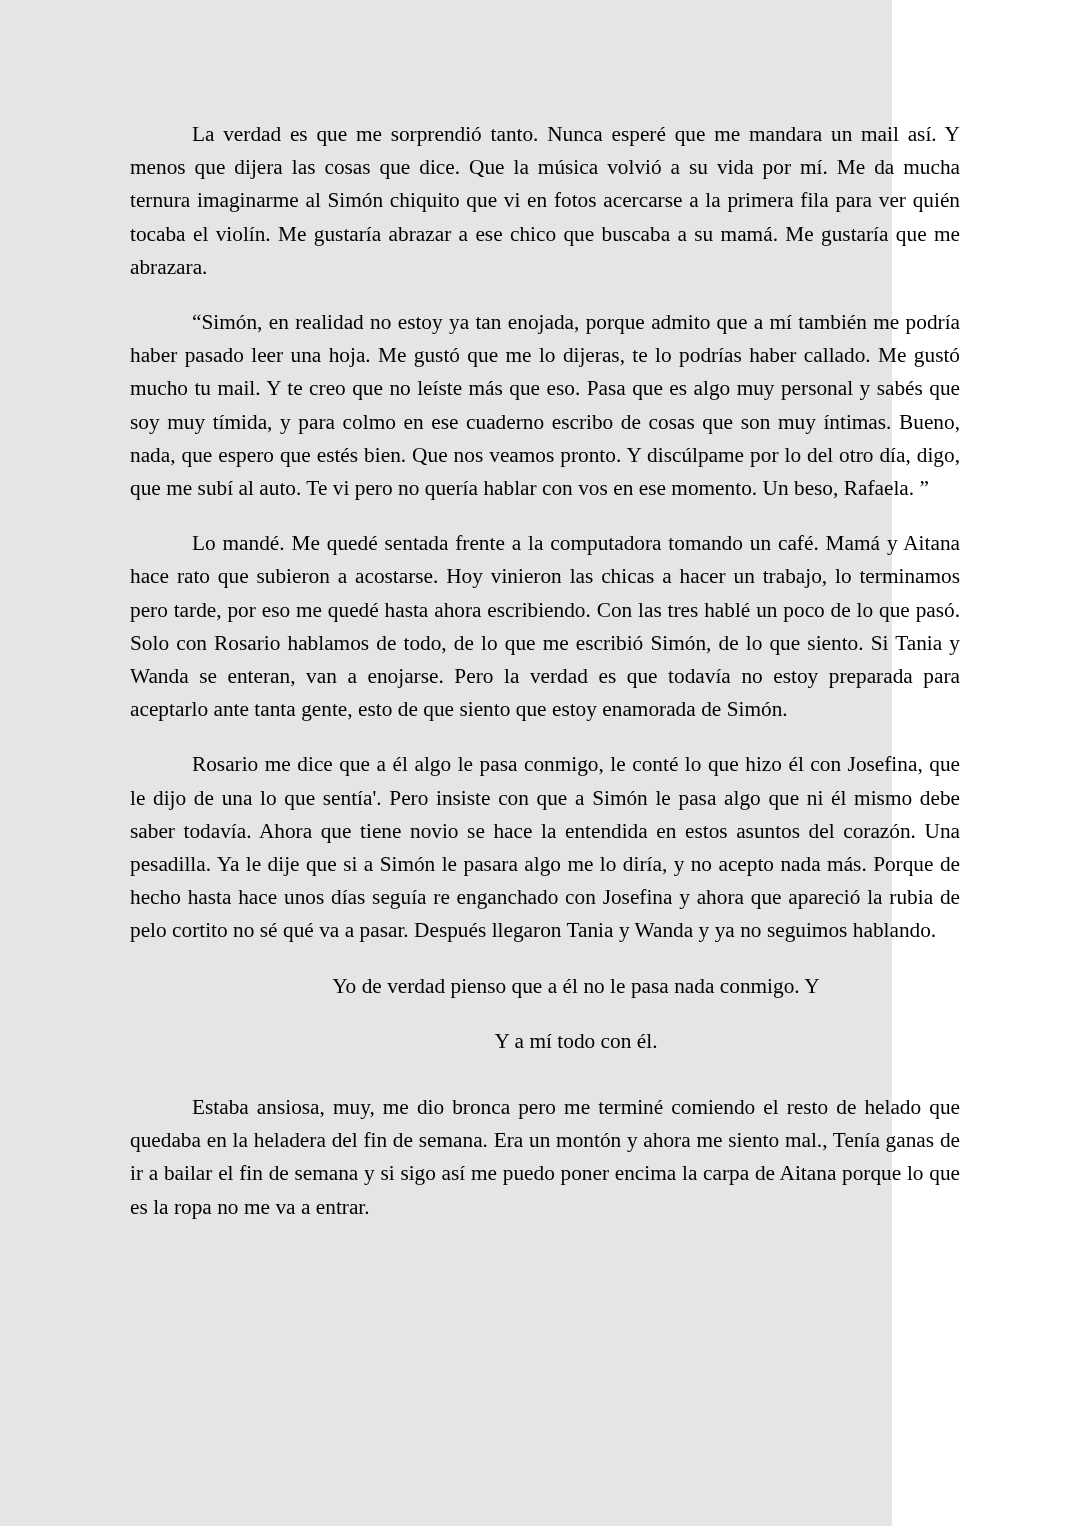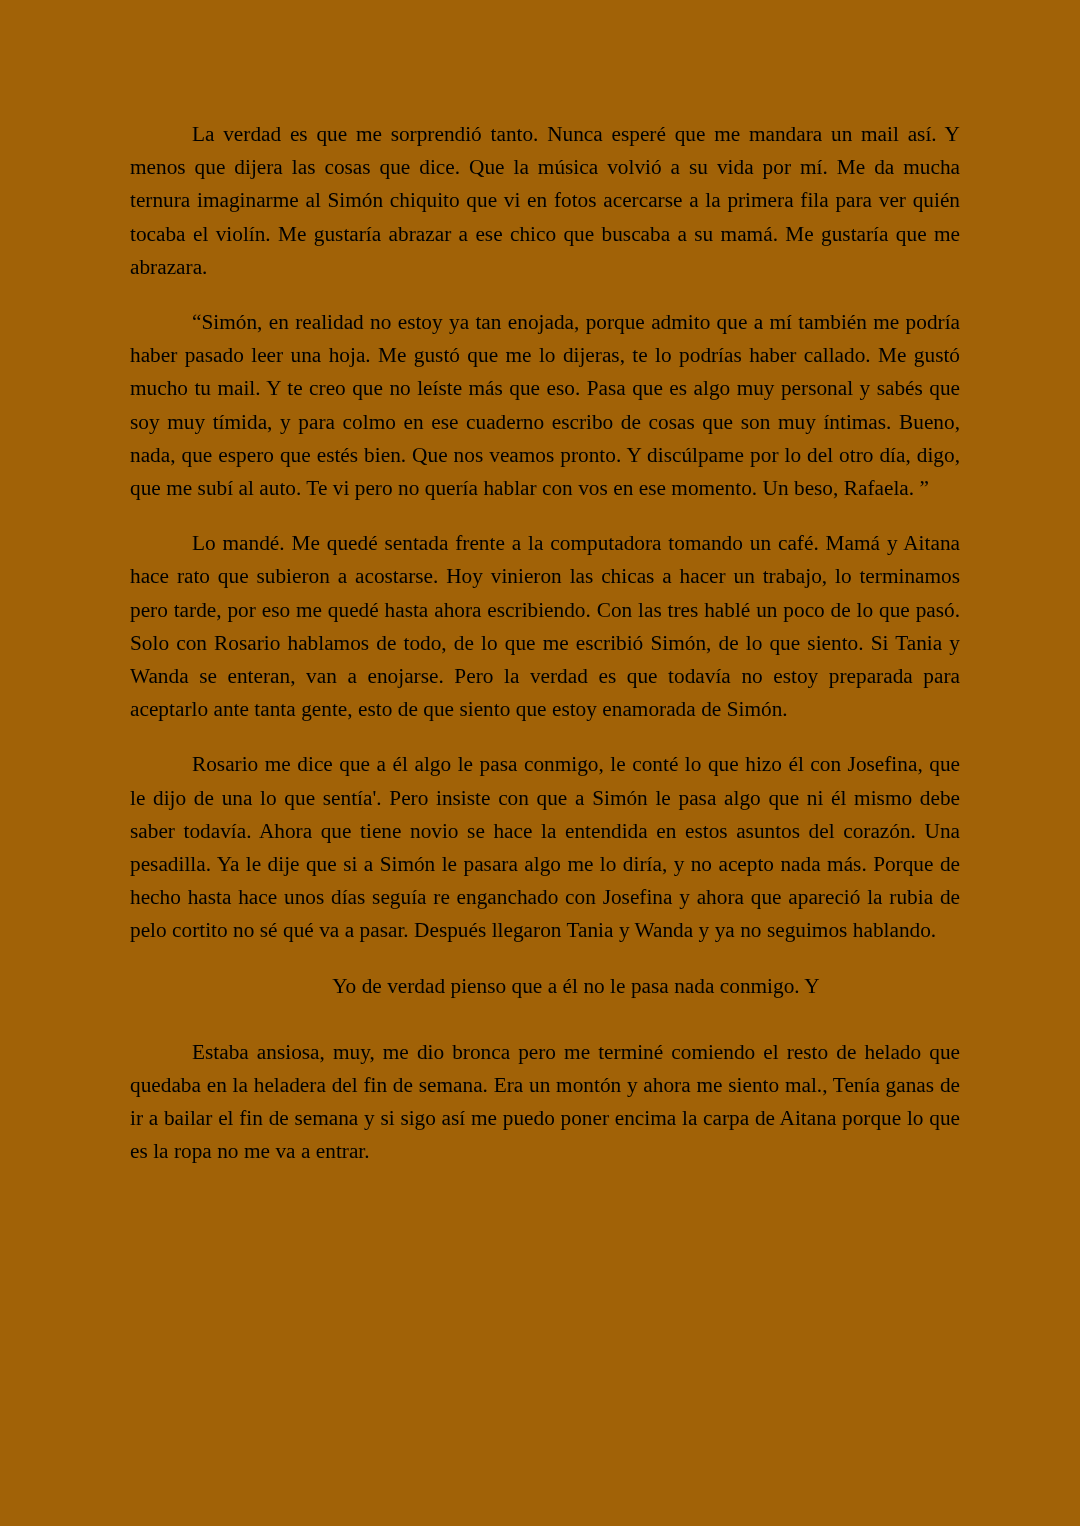--- a/index.html
+++ b/index.html
@@ -9,23 +9,23 @@
   body {
     width: 1080px;
     height: 1526px;
     background: #ffffff;
     font-family: "Liberation Serif", "DejaVu Serif", serif;
     color: #000000;
     overflow: hidden;
   }
   .page {
     position: relative;
-    width: 1080px;
+    width: 892px;
     height: 1526px;
-    background: #a16207;
+    background: #e5e5e5;
     box-sizing: border-box;
   }
   .text-column {
     position: absolute;
     left: 130px;
     top: 118px;
     width: 830px;
   }
   p.para {
     margin: 0 0 22px 0;
@@ -57,17 +57,18 @@
     <p class="para">La verdad es que me sorprendió tanto. Nunca esperé que me mandara un mail así. Y menos que dijera las cosas que dice. Que la música volvió a su vida por mí. Me da mucha ternura imaginarme al Simón chiquito que vi en fotos acercarse a la primera fila para ver quién tocaba el violín. Me gustaría abrazar a ese chico que buscaba a su mamá. Me gustaría que me abrazara.</p>
 
     <p class="para">“Simón, en realidad no estoy ya tan enojada, porque admito que a mí también me podría haber pasado leer una hoja. Me gustó que me lo dijeras, te lo podrías haber callado. Me gustó mucho tu mail. Y te creo que no leíste más que eso. Pasa que es algo muy personal y sabés que soy muy tímida, y para colmo en ese cuaderno escribo de cosas que son muy íntimas. Bueno, nada, que espero que estés bien. Que nos veamos pronto. Y discúlpame por lo del otro día, digo, que me subí al auto. Te vi pero no quería hablar con vos en ese momento. Un beso, Rafaela. ”</p>
 
     <p class="para">Lo mandé. Me quedé sentada frente a la computadora tomando un café. Mamá y Aitana hace rato que subieron a acostarse. Hoy vinieron las chicas a hacer un trabajo, lo terminamos pero tarde, por eso me quedé hasta ahora escribiendo. Con las tres hablé un poco de lo que pasó. Solo con Rosario hablamos de todo, de lo que me escribió Simón, de lo que siento. Si Tania y Wanda se enteran, van a enojarse. Pero la verdad es que todavía no estoy preparada para aceptarlo ante tanta gente, esto de que siento que estoy enamorada de Simón.</p>
 
     <p class="para">Rosario me dice que a él algo le pasa conmigo, le conté lo que hizo él con Josefina, que le dijo de una lo que sentía'. Pero insiste con que a Simón le pasa algo que ni él mismo debe saber todavía. Ahora que tiene novio se hace la entendida en estos asuntos del corazón. Una pesadilla. Ya le dije que si a Simón le pasara algo me lo diría, y no acepto nada más. Porque de hecho hasta hace unos días seguía re enganchado con Josefina y ahora que apareció la rubia de pelo cortito no sé qué va a pasar. Después llegaron Tania y Wanda y ya no seguimos hablando.</p>
 
     <p class="para short">Yo de verdad pienso que a él no le pasa nada conmigo. Y</p>
 
+    <p class="para short">Y a mí todo con él.</p>
 
     <p class="para last">Estaba ansiosa, muy, me dio bronca pero me terminé comiendo el resto de helado que quedaba en la heladera del fin de semana. Era un montón y ahora me siento mal., Tenía ganas de ir a bailar el fin de semana y si sigo así me puedo poner encima la carpa de Aitana porque lo que es la ropa no me va a entrar.</p>
 
   </div>
 </div>
 
 </body></html>

